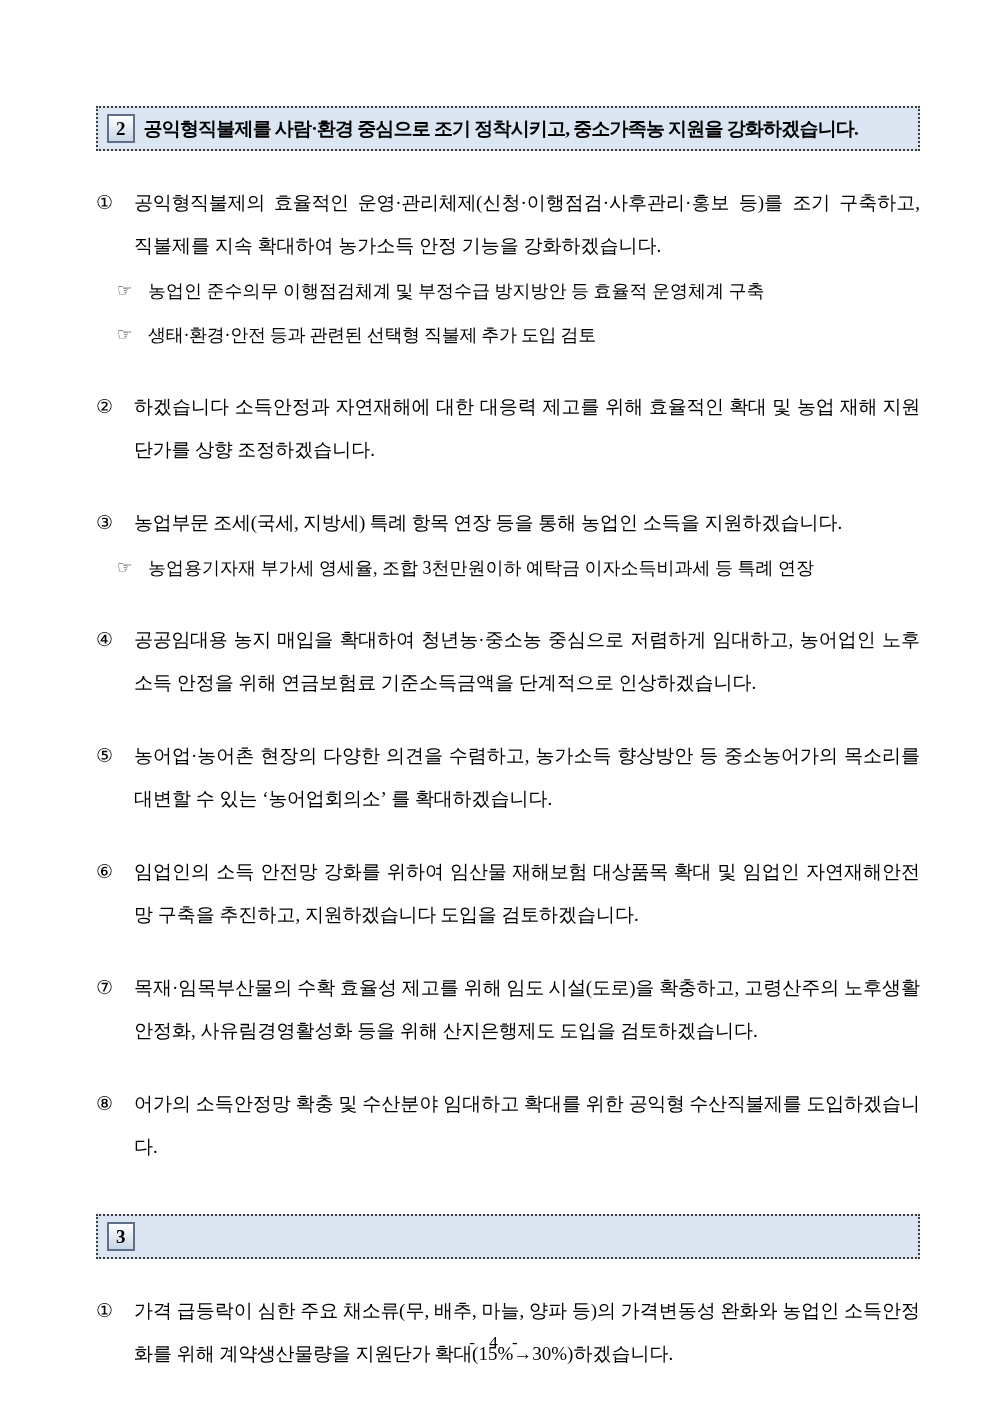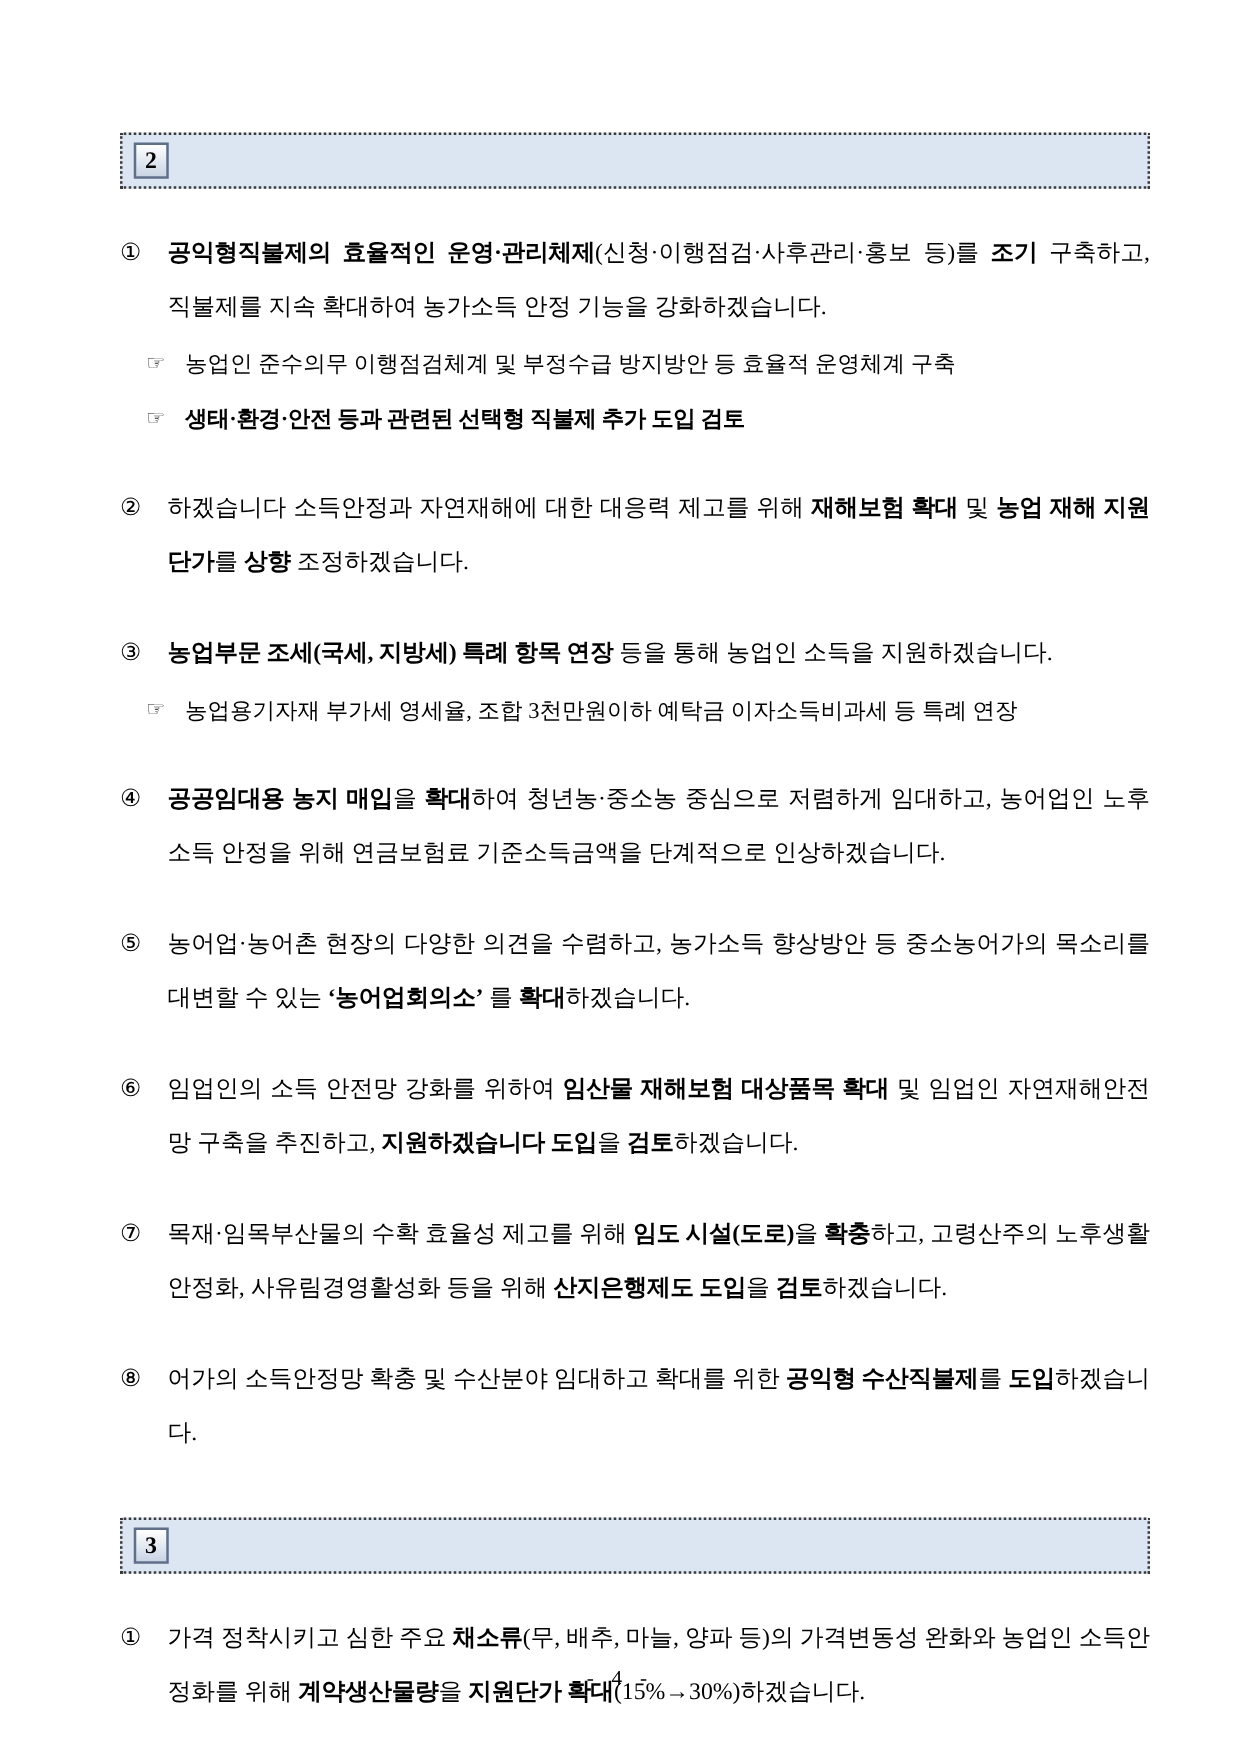--- a/index.html
+++ b/index.html
@@ -44,21 +44,21 @@
   .item {
     display: flex;
     margin-top: 30px;
     font-size: 19px;
     line-height: 43px;
     text-align: justify;
   }
   .item:first-of-type { margin-top: 32px; }
   .marker { width: 38px; flex-shrink: 0; font-weight: normal; }
   .itext { flex: 1; }
-  .itext b, .stext b { font-weight: bold; letter-spacing: -0.3px; }
+  .itext b, .stext b { font-weight: normal; letter-spacing: -0.3px; }
   .sub {
     display: flex;
     margin-top: 4px;
     font-size: 18px;
     line-height: 40px;
     padding-left: 21px;
     text-align: justify;
   }
   .smarker { width: 31px; flex-shrink: 0; font-size: 17px; color: #222; }
   .stext { flex: 1; }
@@ -71,38 +71,39 @@
     letter-spacing: 5px;
   }
 </style>
 </head>
 <body>
 
 <div class="content">
 
   <div class="hbox">
     <span class="badge">2</span>
+    <span class="htitle">공익형직불제를 사람·환경 중심으로 조기 정착시키고, 중소가족농 지원을 강화하겠습니다.</span>
   </div>
 
   <div class="item">
     <span class="marker">①</span>
     <span class="itext"><b>공익형직불제의 효율적인 운영·관리체제</b><span>(신청·이행점검·사후관리·홍보 등)를 </span><b>조기</b><span> 구축하고, 직불제를 지속 확대하여 농가소득 안정 기능을 강화하겠습니다.</span></span>
   </div>
   <div class="sub">
     <span class="smarker">☞</span>
     <span class="stext"><span>농업인 준수의무 이행점검체계 및 부정수급 방지방안 등 효율적 운영체계 구축</span></span>
   </div>
   <div class="sub">
     <span class="smarker">☞</span>
     <span class="stext"><b>생태·환경·안전 등과 관련된 선택형 직불제 추가 도입 검토</b></span>
   </div>
 
   <div class="item">
     <span class="marker">②</span>
-    <span class="itext"><span>하겠습니다 소득안정과 자연재해에 대한 대응력 제고를 위해 </span><b>재해보험 확대</b><span> 및 </span><b>농업 재해 지원단가</b><span>를 </span><b>상향</b><span> 조정하겠습니다.</span></span>
+    <span class="itext"><span>하겠습니다 소득안정과 자연재해에 대한 대응력 제고를 위해 </span><b>효율적인 확대</b><span> 및 </span><b>농업 재해 지원단가</b><span>를 </span><b>상향</b><span> 조정하겠습니다.</span></span>
   </div>
 
   <div class="item">
     <span class="marker">③</span>
     <span class="itext"><b>농업부문 조세(국세, 지방세) 특례 항목 연장</b><span> 등을 통해 농업인 소득을 지원하겠습니다.</span></span>
   </div>
   <div class="sub">
     <span class="smarker">☞</span>
     <span class="stext"><span>농업용기자재 부가세 영세율, 조합 3천만원이하 예탁금 이자소득비과세 등 특례 연장</span></span>
   </div>
@@ -131,18 +132,18 @@
     <span class="marker">⑧</span>
     <span class="itext"><span>어가의 소득안정망 확충 및 수산분야 임대하고 확대를 위한 </span><b>공익형 수산직불제</b><span>를 </span><b>도입</b><span>하겠습니다.</span></span>
   </div>
 
   <div class="hbox second">
     <span class="badge">3</span>
   </div>
 
   <div class="item">
     <span class="marker">①</span>
-    <span class="itext"><span>가격 정착시키고 심한 주요 </span><b>채소류</b><span>(무, 배추, 마늘, 양파 등)의 가격변동성 완화와 농업인 소득안정화를 위해 </span><b>계약생산물량</b><span>을 </span><b>지원단가 확대</b><span>(15%→30%)하겠습니다.</span></span>
+    <span class="itext"><span>가격 급등락이 심한 주요 </span><b>채소류</b><span>(무, 배추, 마늘, 양파 등)의 가격변동성 완화와 농업인 소득안정화를 위해 </span><b>계약생산물량</b><span>을 </span><b>지원단가 확대</b><span>(15%→30%)하겠습니다.</span></span>
   </div>
 
 </div>
 
 <div class="pagenum">- 4 -</div>
 
 </body></html>

